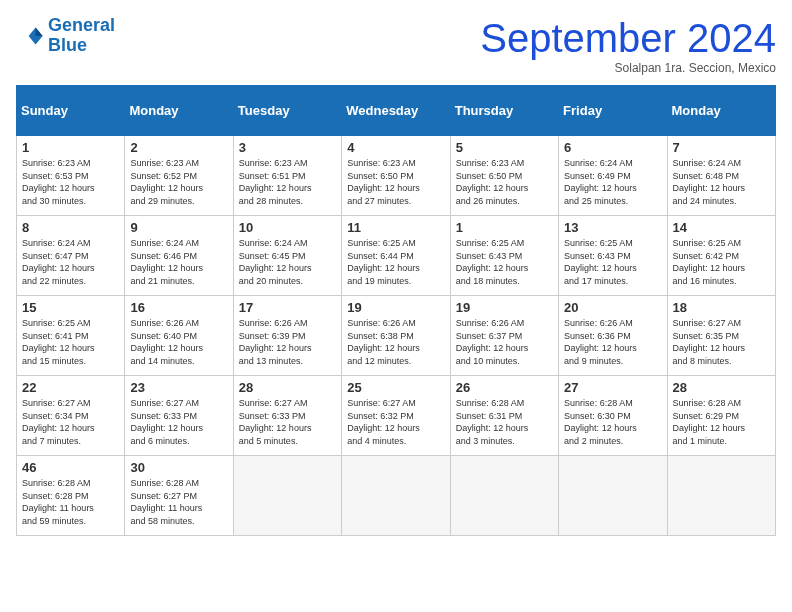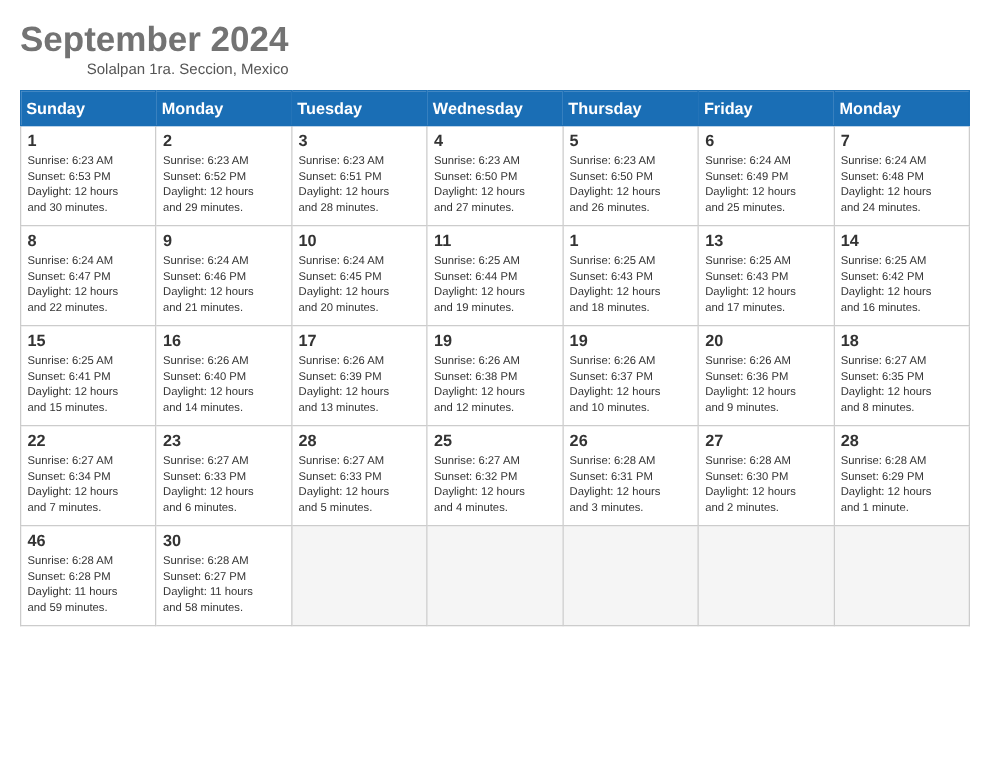--- a/index.html
+++ b/index.html
@@ -31,39 +31,39 @@
       color: #1a6eb5;
     }
     .logo-icon {
       width: 28px;
       height: 28px;
     }
     .title-block {
       text-align: right;
     }
     .month-title {
-      font-size: 28px;
-      font-weight: bold;
-      color: #737373;
+      font-size: 40px;
+      font-weight: normal;
+      color: #1d4ed8;
     }
     .subtitle {
       font-size: 12px;
       color: #555;
     }
     .calendar {
       width: 100%;
       border-collapse: collapse;
       table-layout: fixed;
     }
     .calendar th {
       background: #1a6eb5;
       color: #fff;
       font-size: 13px;
       font-weight: bold;
-      padding: 6px 4px;
+      padding: 17px 4px;
       text-align: left;
       border: 1px solid #1a6eb5;
     }
     .calendar td {
       border: 1px solid #ccc;
       vertical-align: top;
       padding: 4px 5px;
       font-size: 9.5px;
       color: #333;
       height: 80px;
@@ -81,20 +81,30 @@
     .day-detail {
       font-size: 9px;
       color: #333;
       line-height: 1.4;
     }
   </style>
 </head>
 <body>
 
 <div class="header">
+  <div class="logo">
+    <svg class="logo-icon" viewBox="0 0 40 40">
+      <polygon points="28,8 38,20 28,32 18,20" fill="#1a6eb5"></polygon>
+      <polygon points="28,8 38,20 28,20" fill="#0d4a8a"></polygon>
+    </svg>
+    <div class="logo-text">
+      <div><span>General</span></div>
+      <div><span style="color:#1a6eb5;">Blue</span></div>
+    </div>
+  </div>
   <div class="title-block">
     <div class="month-title">September 2024</div>
     <div class="subtitle">Solalpan 1ra. Seccion, Mexico</div>
   </div>
 </div>
 
 <table class="calendar">
   <thead>
     <tr>
       <th>Sunday</th>

